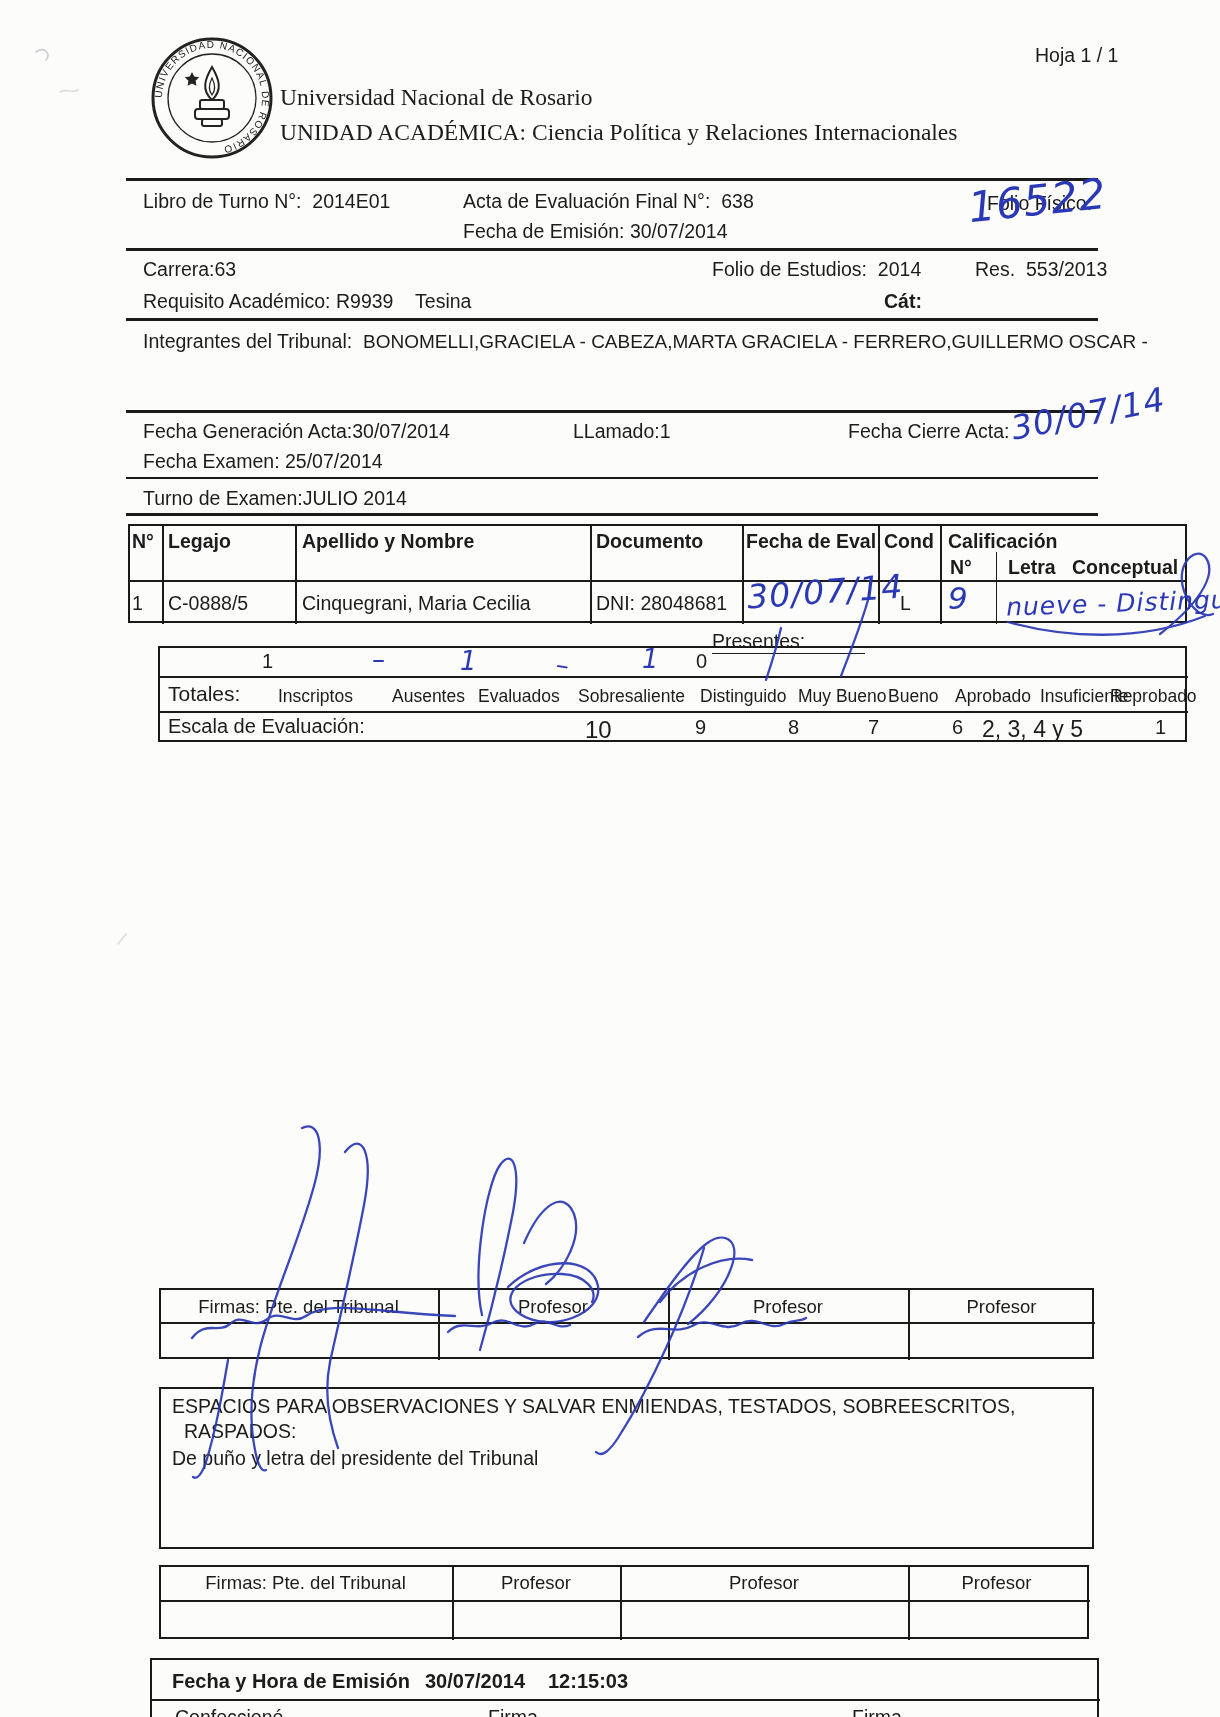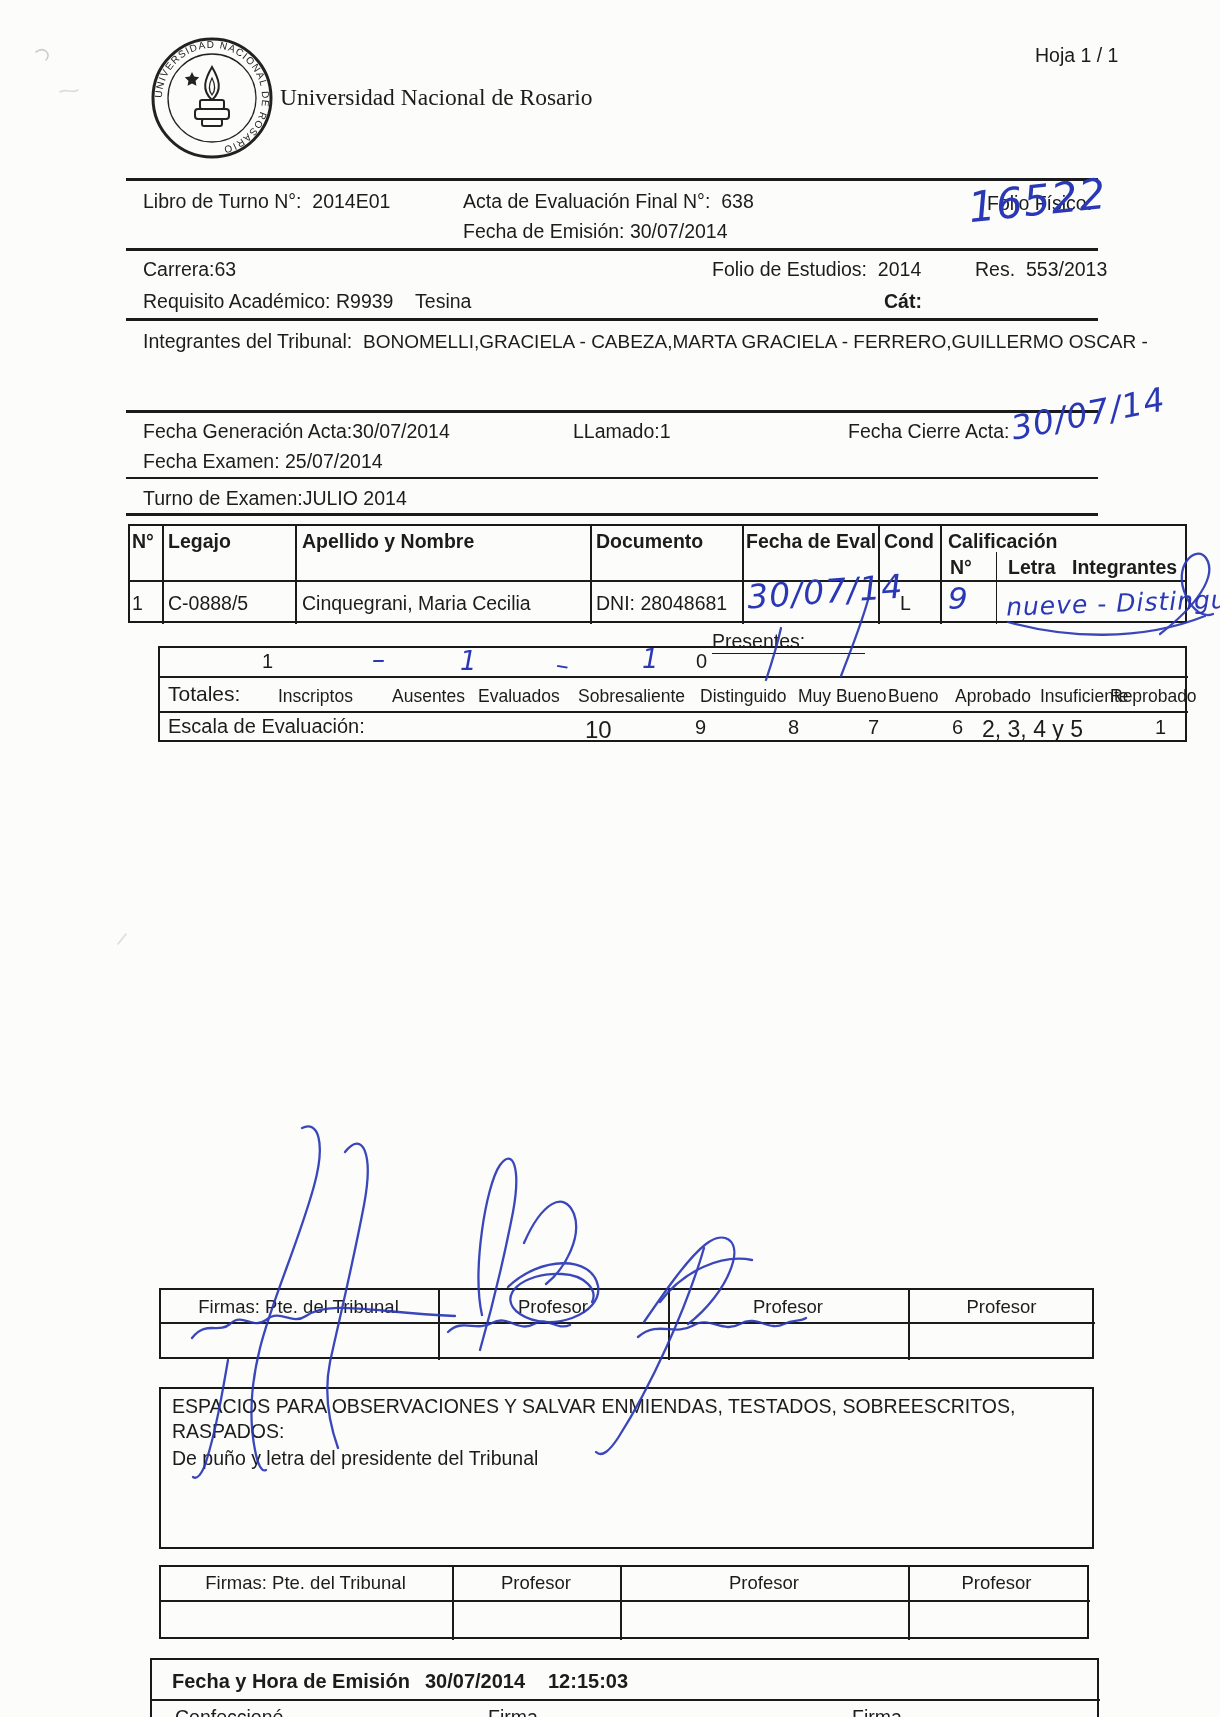--- a/index.html
+++ b/index.html
@@ -42,20 +42,21 @@
     </text>
     <path d="M44,38 l2.2,4.6 5,.7 -3.6,3.5 .8,5 -4.4,-2.4 -4.4,2.4 .8,-5 -3.6,-3.5 5,-.7 z" fill="#222"></path>
     <path d="M64,33 C71,45 75,56 64,66 C53,56 57,45 64,33 Z" fill="#fcfcfa" stroke="#222" stroke-width="2"></path>
     <path d="M64,44 C67,50 68,56 64,61 C60,56 61,50 64,44 Z" fill="none" stroke="#222" stroke-width="1.2"></path>
     <rect x="52" y="66" width="24" height="9" rx="2" fill="#fcfcfa" stroke="#222" stroke-width="2"></rect>
     <rect x="47" y="75" width="34" height="10" rx="3" fill="#fcfcfa" stroke="#222" stroke-width="2"></rect>
     <rect x="54" y="85" width="20" height="7" rx="2" fill="#fcfcfa" stroke="#222" stroke-width="2"></rect>
   </svg>
 
   <div class="abs serif" style="left:280px;top:84px">Universidad Nacional de Rosario</div>
+  <div class="abs serif" style="left:280px;top:119px">UNIDAD ACADÉMICA: Ciencia Política y Relaciones Internacionales</div>
 
   <div class="hline" style="left:126px;top:178px;width:972px;height:3px"></div>
 
   <div class="abs t" style="left:143px;top:190px">
     <span>Libro de Turno N°:</span>&nbsp;&nbsp;<span>2014E01</span>
   </div>
   <div class="abs t" style="left:463px;top:190px">
     <span>Acta de Evaluación Final N°:</span>&nbsp;&nbsp;<span>638</span>
   </div>
   <div class="abs t" style="left:987px;top:192px">Folio Físico:</div>
@@ -104,21 +105,21 @@
 
   <div class="abs t b" style="left:132px;top:530px">N°</div>
   <div class="abs t b" style="left:168px;top:530px">Legajo</div>
   <div class="abs t b" style="left:302px;top:530px">Apellido y Nombre</div>
   <div class="abs t b" style="left:596px;top:530px">Documento</div>
   <div class="abs t b" style="left:746px;top:530px">Fecha de Eval</div>
   <div class="abs t b" style="left:884px;top:530px">Cond</div>
   <div class="abs t b" style="left:948px;top:530px">Calificación</div>
   <div class="abs t b" style="left:950px;top:556px">N°</div>
   <div class="abs t b" style="left:1008px;top:556px">Letra</div>
-  <div class="abs t b" style="left:1072px;top:556px">Integrantes</div>
+  <div class="abs t b" style="left:1072px;top:556px">Conceptual</div>
 
   <div class="abs t" style="left:132px;top:592px">1</div>
   <div class="abs t" style="left:168px;top:592px">C-0888/5</div>
   <div class="abs t" style="left:302px;top:592px">Cinquegrani, Maria Cecilia</div>
   <div class="abs t" style="left:596px;top:592px">DNI: 28048681</div>
   <div class="abs ink z7" style="left:747px;top:572px;font-size:33px;transform:rotate(-4deg)">30/07/14</div>
   <div class="abs t" style="left:900px;top:592px">L</div>
   <div class="abs ink z7" style="left:948px;top:580px;font-size:31px">9</div>
   <div class="abs ink z7" style="left:1006px;top:588px;font-size:25px;transform:rotate(-2deg)">nueve - Distinguido</div>
 
@@ -161,21 +162,21 @@
   <div class="vline" style="left:438px;top:1288px;width:2px;height:72px"></div>
   <div class="vline" style="left:668px;top:1288px;width:2px;height:72px"></div>
   <div class="vline" style="left:908px;top:1288px;width:2px;height:72px"></div>
   <div class="abs center" style="left:159px;top:1296px;width:279px;font-size:18.5px">Firmas: Pte. del Tribunal</div>
   <div class="abs center" style="left:438px;top:1296px;width:230px;font-size:18.5px">Profesor</div>
   <div class="abs center" style="left:668px;top:1296px;width:240px;font-size:18.5px">Profesor</div>
   <div class="abs center" style="left:908px;top:1296px;width:187px;font-size:18.5px">Profesor</div>
 
   <div class="box" style="left:159px;top:1387px;width:931px;height:158px"></div>
   <div class="abs t" style="left:172px;top:1395px">ESPACIOS PARA OBSERVACIONES Y SALVAR ENMIENDAS, TESTADOS, SOBREESCRITOS,</div>
-  <div class="abs t" style="left:172px;top:1420px">RASPADOS:</div>
+  <div class="abs t" style="left:184px;top:1420px">RASPADOS:</div>
   <div class="abs t" style="left:172px;top:1447px">De puño y letra del presidente del Tribunal</div>
 
   <div class="box" style="left:159px;top:1565px;width:926px;height:70px"></div>
   <div class="hline" style="left:159px;top:1600px;width:931px;height:2px"></div>
   <div class="vline" style="left:452px;top:1565px;width:2px;height:75px"></div>
   <div class="vline" style="left:620px;top:1565px;width:2px;height:75px"></div>
   <div class="vline" style="left:908px;top:1565px;width:2px;height:75px"></div>
   <div class="abs center" style="left:159px;top:1572px;width:293px;font-size:18.5px">Firmas: Pte. del Tribunal</div>
   <div class="abs center" style="left:452px;top:1572px;width:168px;font-size:18.5px">Profesor</div>
   <div class="abs center" style="left:620px;top:1572px;width:288px;font-size:18.5px">Profesor</div>

